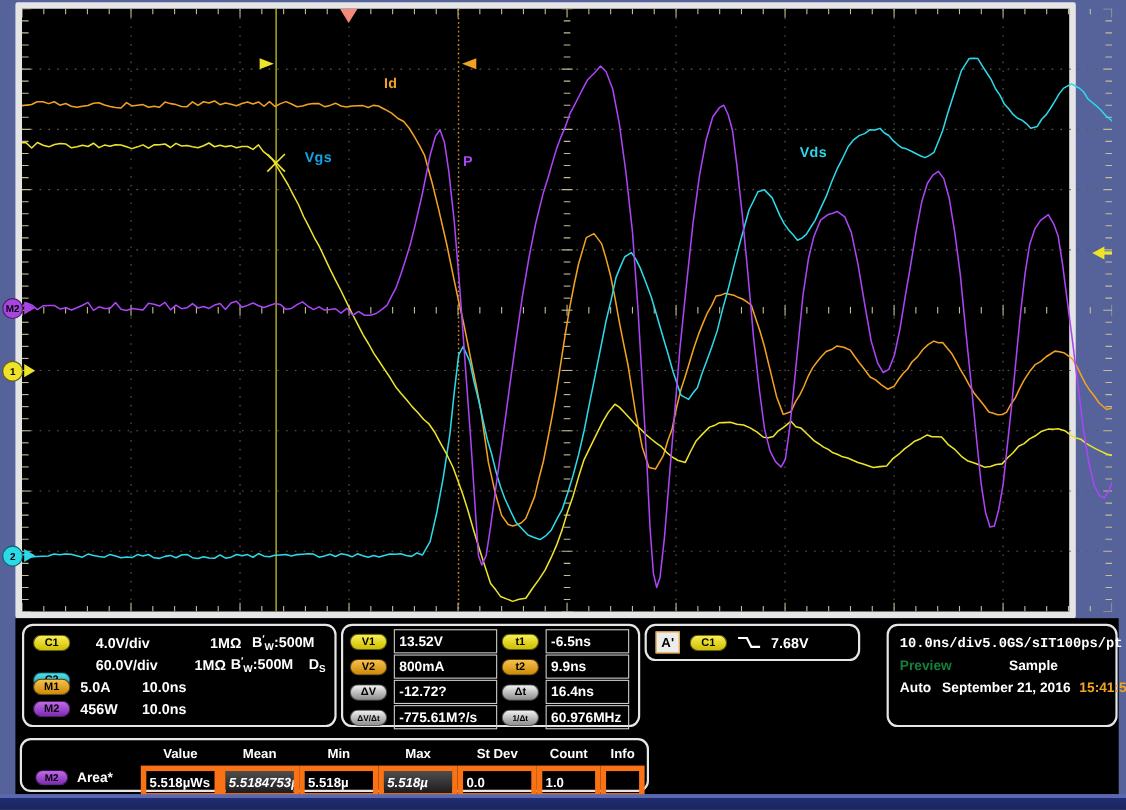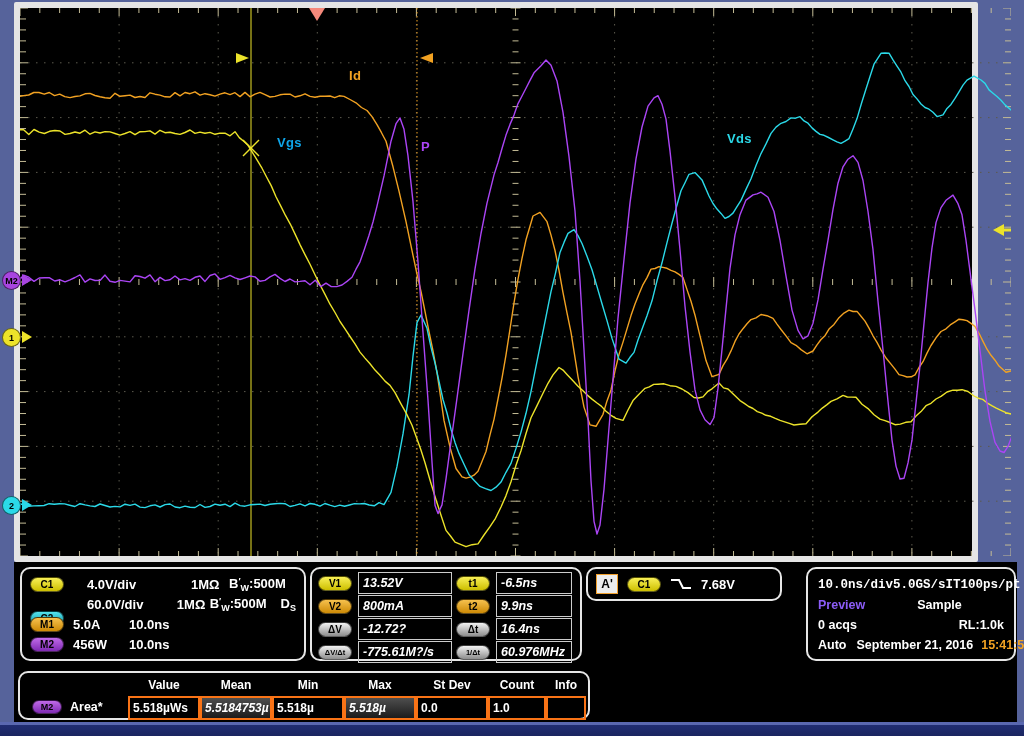--- a/index.html
+++ b/index.html
@@ -50,40 +50,40 @@
   .b-cyan{background:linear-gradient(180deg,#55e2ec,#0795a5);margin-top:28px;}
   .b-orange{background:linear-gradient(180deg,#f6c14e,#cd8a06);}
   .b-purple{background:linear-gradient(180deg,#c06ae8,#7f2ab4);}
   .b-gray{background:linear-gradient(180deg,#f2f2f2,#8d8d8d);}
   .b-small{font-size:7.5px;letter-spacing:0;}
   sub.u{font-size:9px;vertical-align:-3px;}
   sup.u{font-size:9px;vertical-align:4px;}
   .cur-grid{display:grid;grid-template-columns:42px 96px 42px 78px;align-items:center;}
   .cur-grid .vcell{
     border:1px solid #ccc;height:20px;line-height:20px;font-size:12.5px;
-    padding-left:4px;margin:0 2px 1px 0;white-space:nowrap;overflow:hidden;font-style:italic;
+    padding-left:4px;margin:0 2px 1px 0;white-space:nowrap;overflow:hidden;
   }
   .cur-grid .bcell{display:flex;justify-content:flex-start;padding-left:2px;height:21px;align-items:center;}
   .trig-abox{
     width:20px;height:18px;background:#ececec;color:#000;border:1px solid #f1a02c;
     display:flex;align-items:center;justify-content:center;font-size:12px;flex:0 0 auto;
   }
   .trig-val{font-size:13px;}
   .acq-row{display:flex;align-items:center;height:20px;font-size:12.5px;white-space:nowrap;}
   .acq-row1{justify-content:space-between;font-family:Liberation Mono, monospace;}
-  .preview{color:#8b5cf6;text-align:center;}
+  .preview{color:#15803d;text-align:center;}
   .acq-sample{margin-left:52px;}
   .acq-row3{justify-content:space-between;}
   .acq-auto{margin-right:10px;}
   .acq-date{margin-right:8px;}
   .acq-time{color:#f2a222;}
   .meas-grid{display:grid;grid-template-columns:102px 72px 72px 72px 72px 72px 58px 40px;}
   .meas-head{font-size:12px;text-align:center;height:21px;line-height:21px;}
   .meas-cell{
-    border:2px solid #f97316;height:20px;line-height:20px;font-size:12px;
+    border:5px solid #f97316;height:20px;line-height:20px;font-size:12px;
     padding-left:3px;white-space:nowrap;overflow:hidden;
   }
   .meas-cell.shaded{background:linear-gradient(180deg,#4e4e4e,#1c1c1c);font-style:italic;}
   .meas-label{display:flex;align-items:center;gap:8px;height:22px;font-size:12.5px;padding-left:6px;}
   #bottom-strip{left:0;top:722px;width:1024px;height:14px;
     background:linear-gradient(180deg,#5a68b0 0,#5a68b0 3px,#202d72 3px,#1a2560 14px);}
 </style>
 </head>
 <body>
 
@@ -526,24 +526,20 @@
     <div class="acq-row acq-row1">
       <span>10.0ns/div</span>
       <span>5.0GS/s</span>
       <span>IT</span>
       <span>100ps/pt</span>
     </div>
     <div class="acq-row">
       <span class="preview">Preview</span>
       <span class="acq-sample">Sample</span>
     </div>
-    <div class="acq-row acq-row3">
-      <span>0 acqs</span>
-      <span>RL:1.0k</span>
-    </div>
     <div class="acq-row">
       <span class="acq-auto">Auto</span>
       <span class="acq-date">September 21, 2016</span>
       <span class="acq-time">15:41:50</span>
     </div>
   </div>
 
   <div id="panel-meas" class="panel">
     <div class="meas-grid">
       <div class="meas-head"></div>

